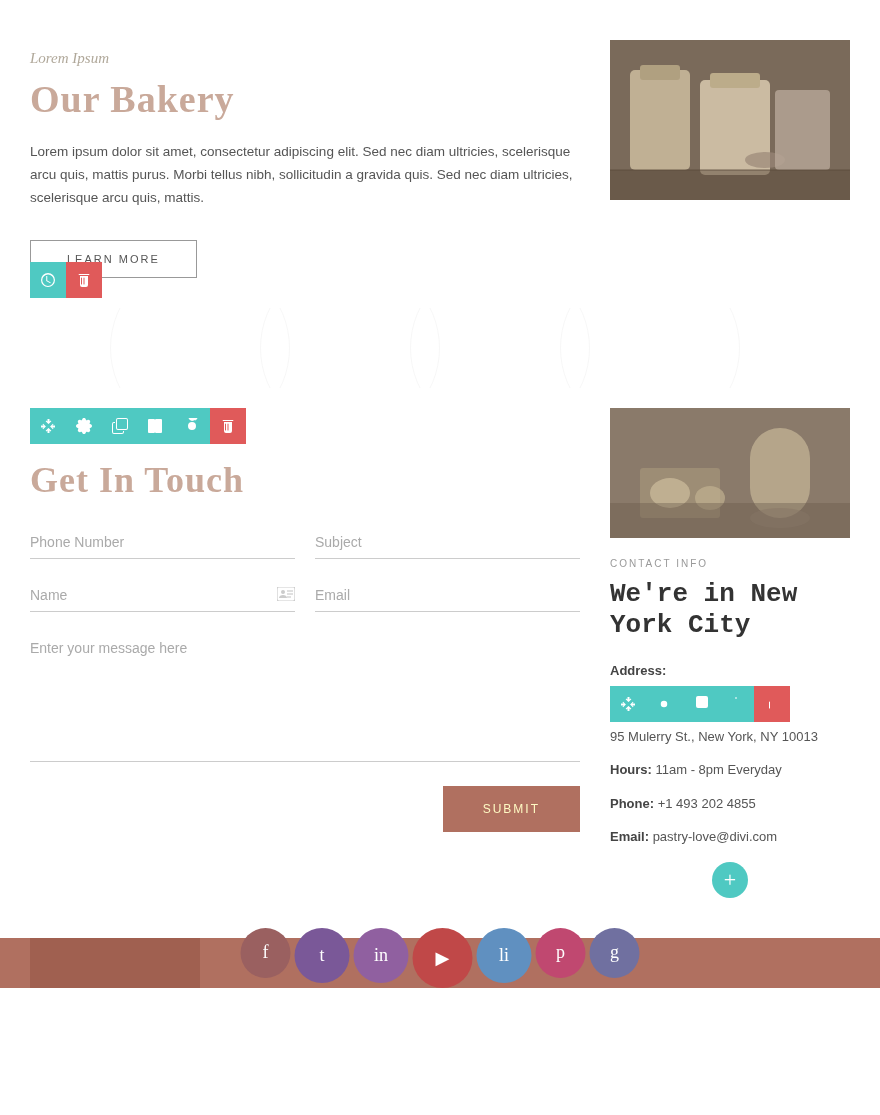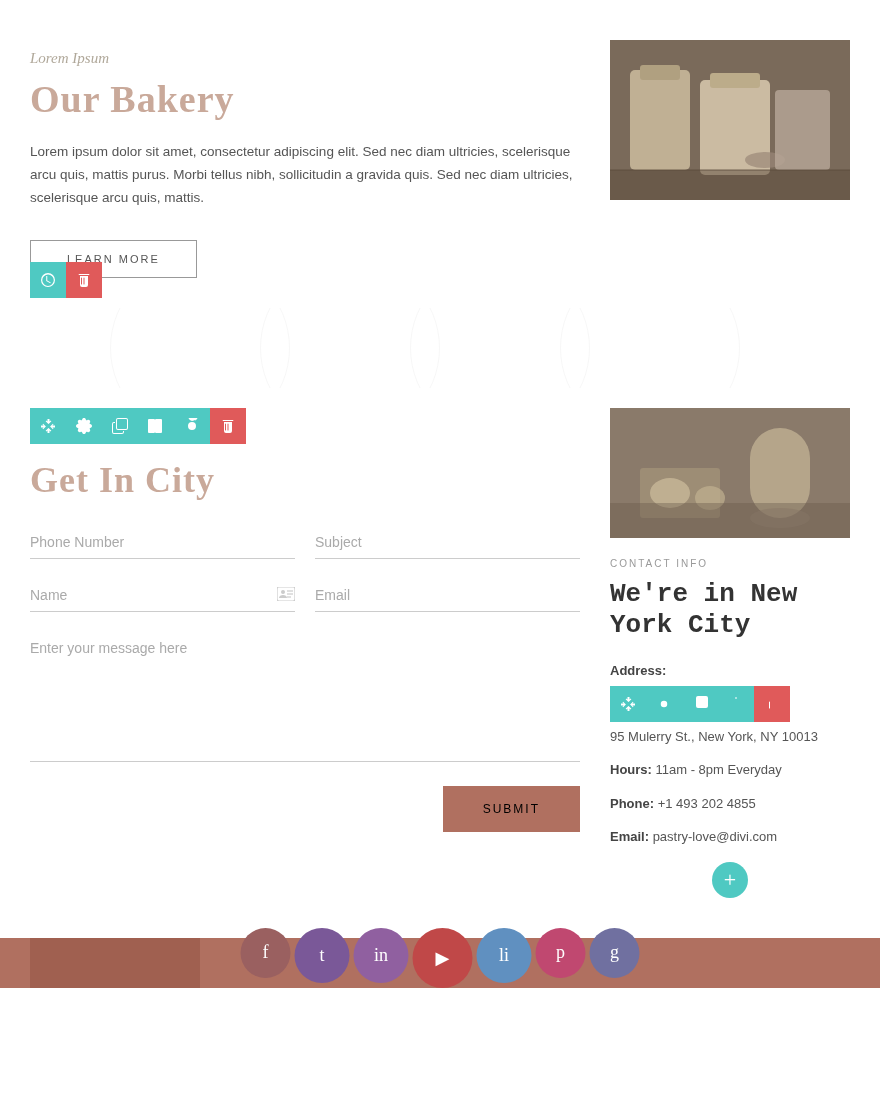--- a/index.html
+++ b/index.html
@@ -211,21 +211,21 @@
       font-family: Arial, sans-serif;
     }
     .form-textarea-wrap textarea::placeholder { color: #aaa; }
 
     .submit-row {
       display: flex;
       justify-content: flex-end;
     }
     .submit-btn {
       background: #b07060;
-      color: #000000;
+      color: #fef9c3;
       border: none;
       padding: 16px 40px;
       font-size: 12px;
       letter-spacing: 2px;
       text-transform: uppercase;
       cursor: pointer;
       font-family: Arial, sans-serif;
     }
 
     
@@ -436,21 +436,21 @@
             <path d="M7.5 1v2h1V1h-1zm3.71 1.886a.5.5 0 0 0-.71-.036A5 5 0 1 0 8 3a5 5 0 0 0 3.5-1.428.5.5 0 0 0-.29-.686zM8 4a4 4 0 1 1 0 8A4 4 0 0 1 8 4z"></path>
           </svg>
       </div>
       <div class="section-tb-btn" style="background:#e05a5a;">
         <svg class="icon-svg" viewBox="0 0 16 16">
             <path d="M5.5 5.5A.5.5 0 0 1 6 6v6a.5.5 0 0 1-1 0V6a.5.5 0 0 1 .5-.5zm2.5 0a.5.5 0 0 1 .5.5v6a.5.5 0 0 1-1 0V6a.5.5 0 0 1 .5-.5zm2 .5a.5.5 0 0 0-1 0v6a.5.5 0 0 0 1 0V6zM4.118 4 4 4.059V13a2 2 0 0 0 2 2h4a2 2 0 0 0 2-2V4.059L11.882 4H4.118zM2.5 3h11l-.5-1h-10l-.5 1z"></path>
           </svg>
       </div>
     </div>
 
-    <h2 class="section-title">Get In City</h2>
+    <h2 class="section-title">Get In Touch</h2>
 
     <div class="form-row">
       <div class="form-field">
         <input type="tel" placeholder="Phone Number" style="">
       </div>
       <div class="form-field">
         <input type="text" placeholder="Subject" style="">
       </div>
     </div>
 

